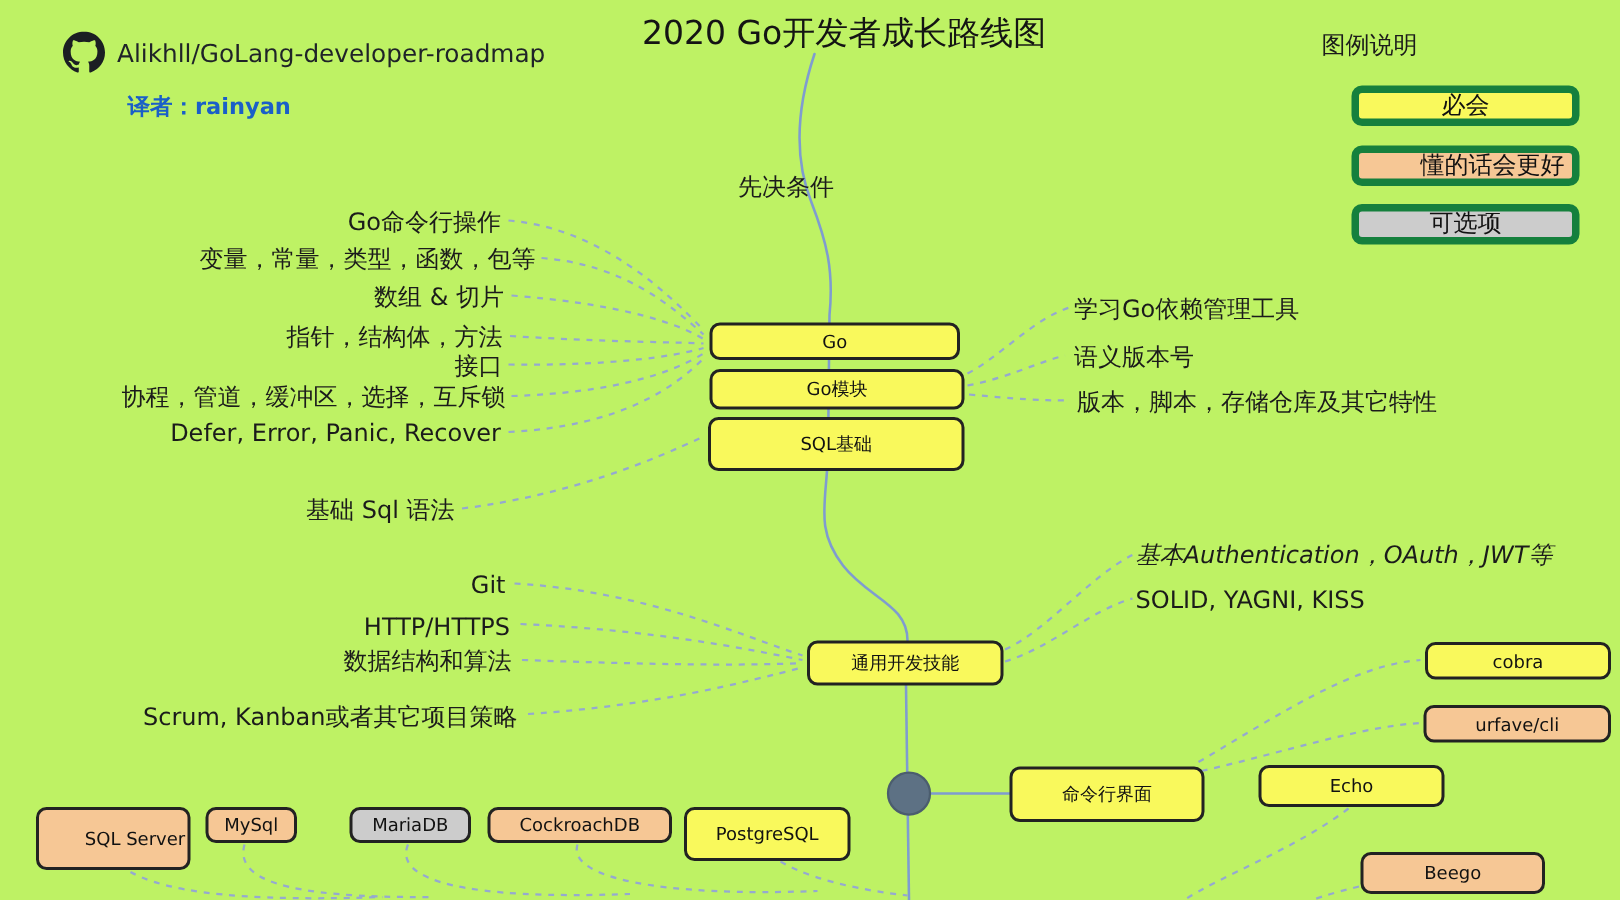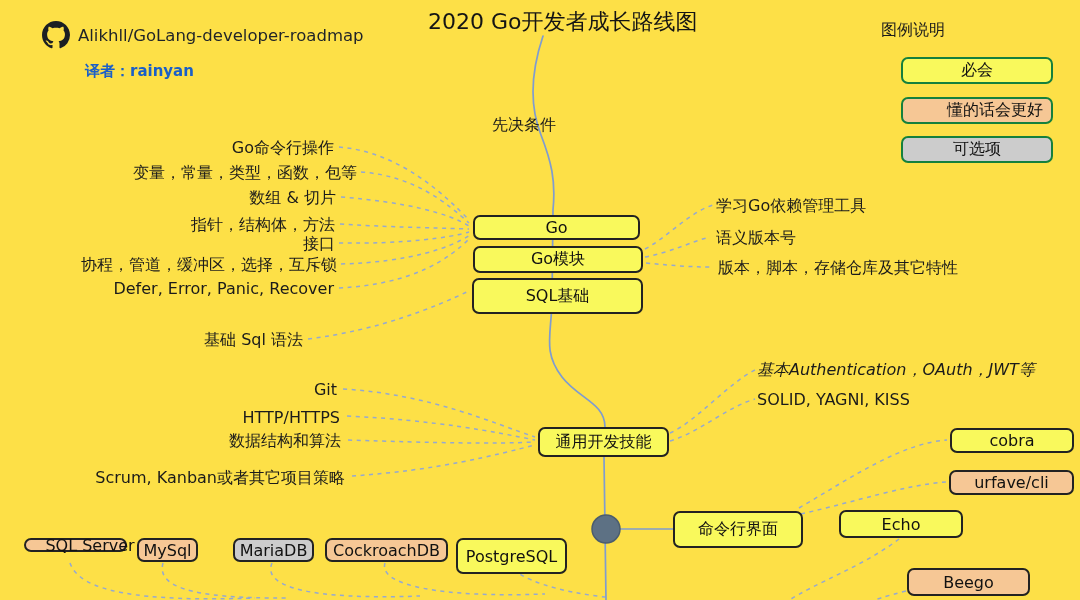--- a/index.html
+++ b/index.html
@@ -1,32 +1,32 @@
 <!DOCTYPE html>
 <html><head>
 <meta charset="utf-8">
 <style>
   html,body{margin:0;padding:0;background:#fff;}
-  #roadmap{position:relative;width:1080px;height:600px;background:#fde047;overflow:hidden;
+  #roadmap{position:relative;width:1080px;height:600px;background:#bef264;overflow:hidden;
            font-family:"DejaVu Sans","Liberation Sans",sans-serif;color:#1b1b1b;}
   #connectors{position:absolute;left:0;top:0;z-index:1;}
   .hdr{position:absolute;z-index:2;white-space:nowrap;}
   #gh-icon{left:42px;top:21px;width:28px;height:28px;}
   #repo-name{left:78px;top:26px;font-size:16.5px;color:#1f2328;}
   #translator{left:85px;top:62px;font-size:15px;font-weight:bold;color:#1a5fc8;}
   #page-title{left:428px;top:7px;font-size:22px;color:#141414;}
   #legend-title{left:881px;top:20px;font-size:16px;color:#1b1b1b;}
   .legend-box{position:absolute;left:901px;width:152px;height:27px;z-index:2;
               display:flex;align-items:center;justify-content:center;
-              border:2px solid #15803d;border-radius:7px;font-size:16px;color:#111;box-sizing:border-box;}
+              border:5px solid #15803d;border-radius:7px;font-size:16px;color:#111;box-sizing:border-box;}
   #legend-box-0{top:57px;}
   #legend-box-1{top:97px;padding-left:36px;}
   #legend-box-2{top:136px;}
   .node{position:absolute;display:flex;align-items:center;justify-content:center;
-        border:2px solid #222;border-radius:7px;font-size:16px;color:#111;
+        border:2px solid #222;border-radius:7px;font-size:12px;color:#111;
         z-index:2;box-sizing:border-box;white-space:nowrap;}
   .level-required{background:#f9f95c;}
   .level-recommended{background:#f6c795;}
   .level-optional{background:#cccccc;}
   .flabel{position:absolute;font-size:16px;color:#1b1b1b;white-space:nowrap;z-index:2;line-height:1.1;}
 </style>
 </head>
 <body>
 
 <div id="roadmap">
@@ -84,21 +84,21 @@
 
 <div class="node level-required" style="left: 473px; top: 215px; width: 167px; height: 25px;">Go</div>
     <div class="node level-required" style="left: 473px; top: 246px; width: 170px; height: 27px;">Go模块</div>
     <div class="node level-required" style="left: 472px; top: 278px; width: 171px; height: 36px;">SQL基础</div>
     <div class="node level-required" style="left: 538px; top: 427px; width: 131px; height: 30px;">通用开发技能</div>
     <div class="node level-required" style="left: 673px; top: 511px; width: 130px; height: 37px;">命令行界面</div>
     <div class="node level-required" style="left: 950px; top: 428px; width: 124px; height: 25px;">cobra</div>
     <div class="node level-recommended" style="left: 949px; top: 470px; width: 125px; height: 25px;">urfave/cli</div>
     <div class="node level-required" style="left: 839px; top: 510px; width: 124px; height: 28px;">Echo</div>
     <div class="node level-recommended" style="left: 907px; top: 568px; width: 123px; height: 28px;">Beego</div>
-    <div class="node level-recommended" style="left: 24px; top: 538px; width: 103px; height: 14px; padding-left: 29px;">SQL Server</div>
+    <div class="node level-recommended" style="left: 24px; top: 538px; width: 103px; height: 42px; padding-left: 29px;">SQL Server</div>
     <div class="node level-recommended" style="left: 137px; top: 538px; width: 61px; height: 24px;">MySql</div>
     <div class="node level-optional" style="left: 233px; top: 538px; width: 81px; height: 24px;">MariaDB</div>
     <div class="node level-recommended" style="left: 325px; top: 538px; width: 123px; height: 24px;">CockroachDB</div>
     <div class="node level-required" style="left: 456px; top: 538px; width: 111px; height: 36px;">PostgreSQL</div>
     <div class="flabel" style="top: 139px; right: 746px;">Go命令行操作</div>
     <div class="flabel" style="top: 164px; right: 723px;">变量，常量，类型，函数，包等</div>
     <div class="flabel" style="top: 189px; right: 744px;">数组 &amp; 切片</div>
     <div class="flabel" style="top: 216px; right: 745px;">指针，结构体，方法</div>
     <div class="flabel" style="top: 235px; right: 745px;">接口</div>
     <div class="flabel" style="top: 256px; right: 743px;">协程，管道，缓冲区，选择，互斥锁</div>

